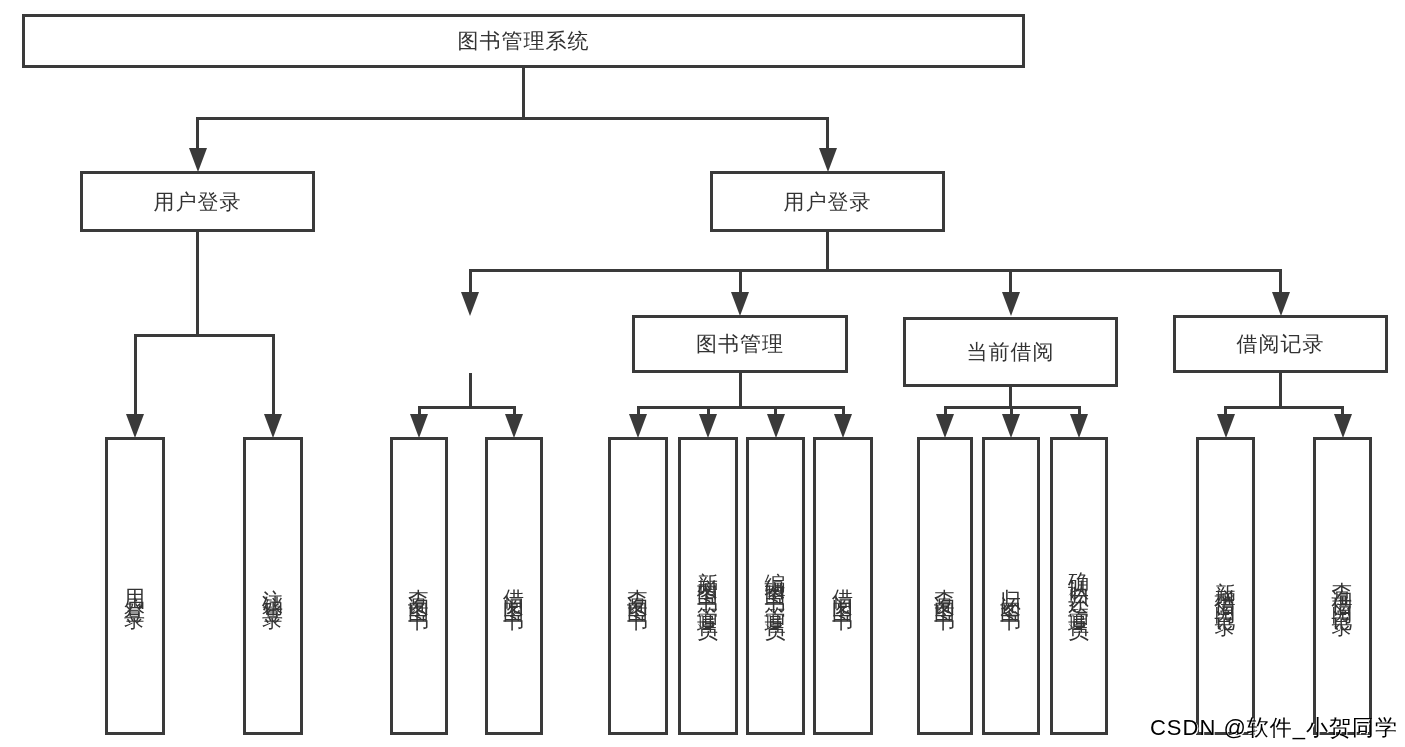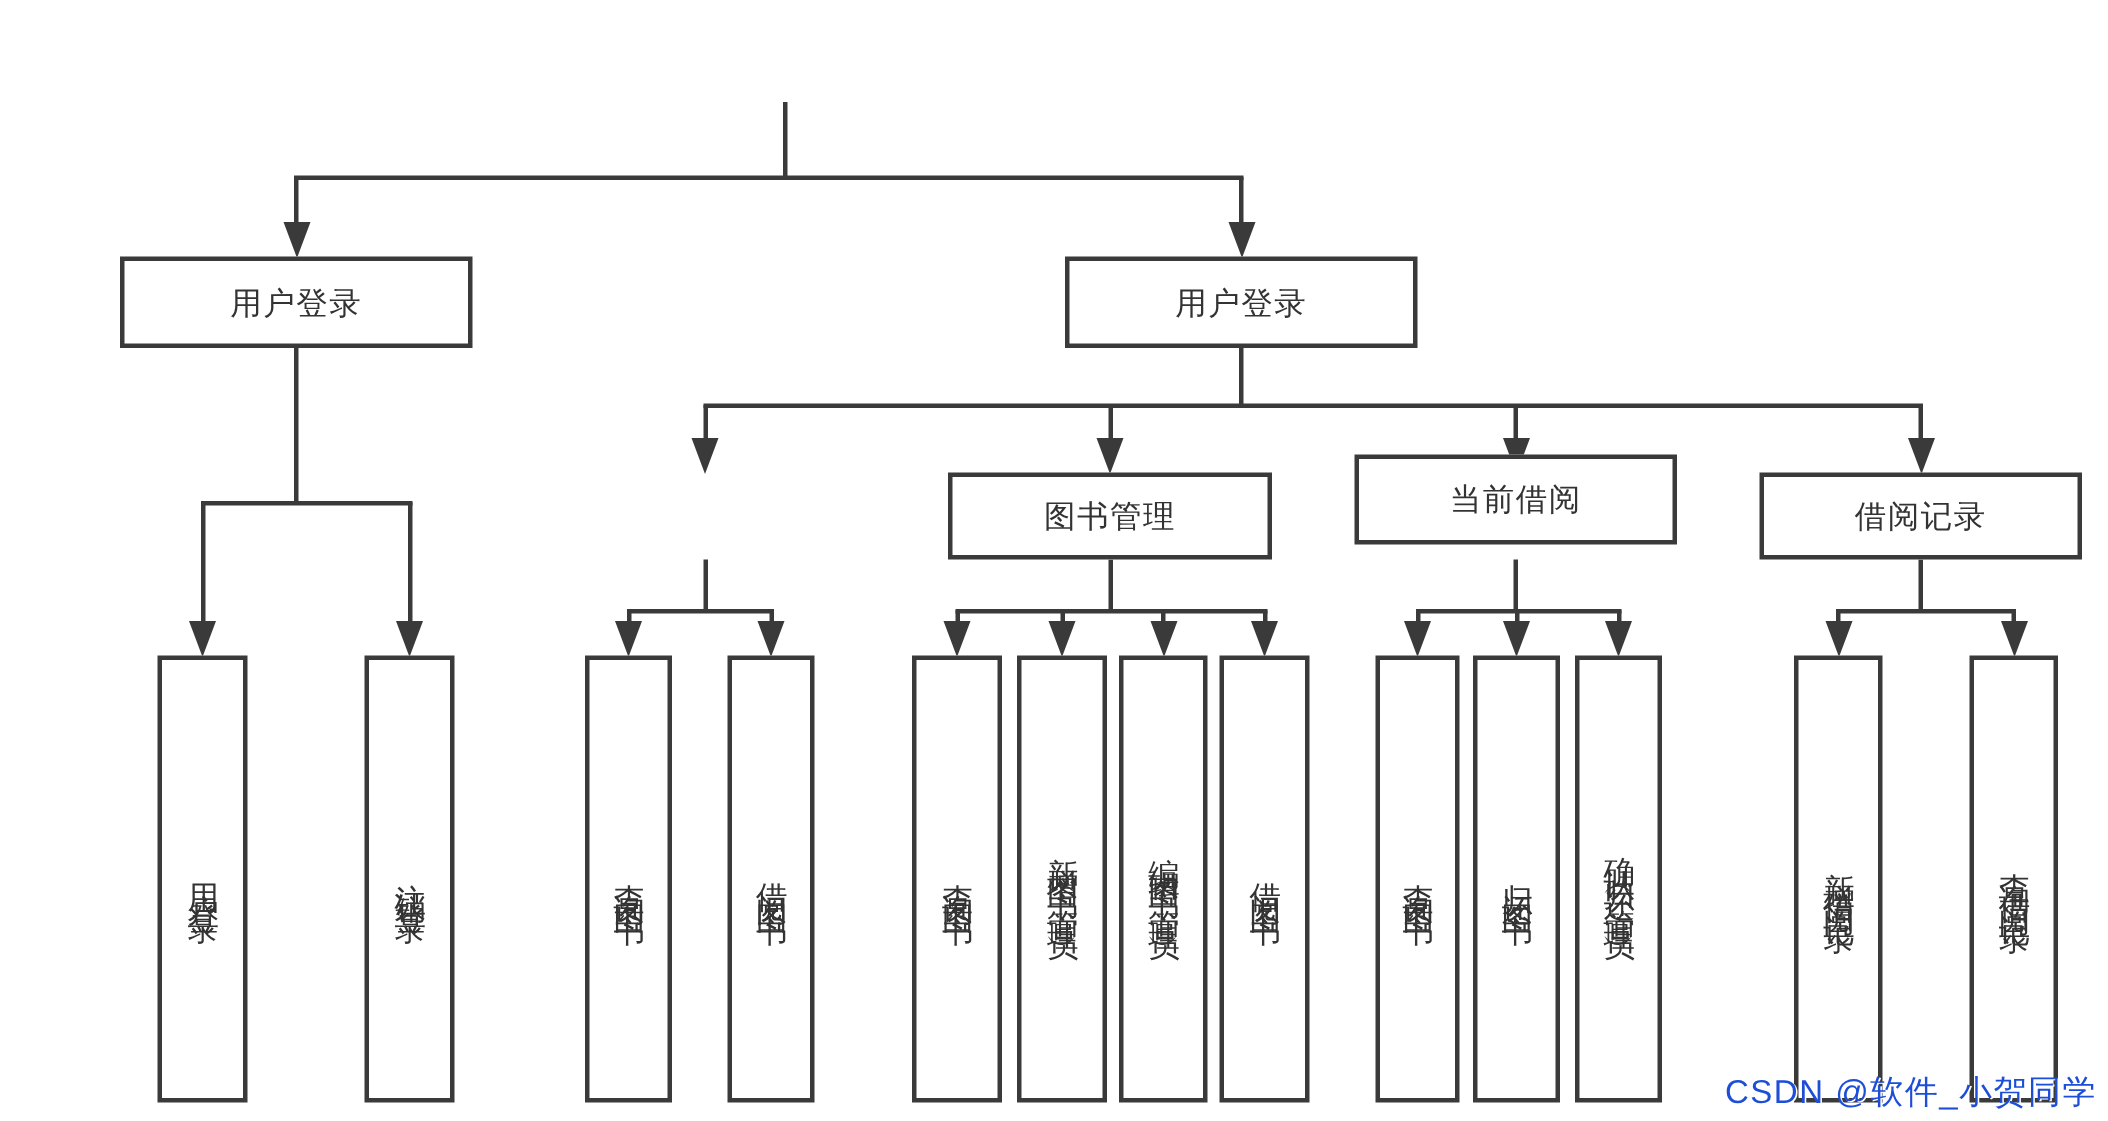--- a/index.html
+++ b/index.html
@@ -48,36 +48,37 @@
     border-left: 9px solid transparent;
     border-right: 9px solid transparent;
     border-top: 24px solid #3a3a3a;
     z-index: 1;
   }
   .watermark {
     position: absolute;
     right: 7px;
     bottom: 4px;
     font-size: 22px;
-    color: #1d4ed8;
+    color: #000000;
     letter-spacing: 1px;
     z-index: 5;
     text-shadow: 1px 1px 0 #ffffff;
     white-space: nowrap;
   }
 </style>
 </head>
 <body>
 
 <div id="stage">
   <span class="watermark">CSDN @软件_小贺同学</span>
+<div class="node" style="left: 22px; top: 14px; width: 1003px; height: 54px;">图书管理系统</div>
     <div class="node" style="left: 80px; top: 171px; width: 235px; height: 61px;">用户登录</div>
     <div class="node" style="left: 710px; top: 171px; width: 235px; height: 61px;">用户登录</div>
     <div class="node" style="left: 632px; top: 315px; width: 216px; height: 58px;">图书管理</div>
-    <div class="node" style="left: 903px; top: 303px; width: 215px; height: 60px;">当前借阅</div>
+    <div class="node" style="left: 903px; top: 317px; width: 215px; height: 70px;">当前借阅</div>
     <div class="node" style="left: 1173px; top: 315px; width: 215px; height: 58px;">借阅记录</div>
     <div class="node v" style="left: 105px; top: 437px; width: 60px; height: 298px;">用户登录</div>
     <div class="node v" style="left: 243px; top: 437px; width: 60px; height: 298px;">注销登录</div>
     <div class="node v" style="left: 390px; top: 437px; width: 58px; height: 298px;">查询图书</div>
     <div class="node v" style="left: 485px; top: 437px; width: 58px; height: 298px;">借阅图书</div>
     <div class="node v" style="left: 608px; top: 437px; width: 60px; height: 298px;">查询图书</div>
     <div class="node v" style="left: 678px; top: 437px; width: 60px; height: 298px;">新增图书（管理员）</div>
     <div class="node v" style="left: 746px; top: 437px; width: 59px; height: 298px;">编辑图书（管理员）</div>
     <div class="node v" style="left: 813px; top: 437px; width: 60px; height: 298px;">借阅图书</div>
     <div class="node v" style="left: 917px; top: 437px; width: 56px; height: 298px;">查询图书</div>

